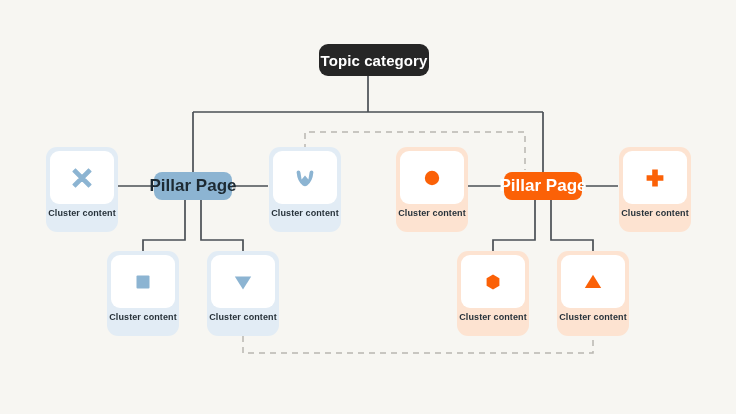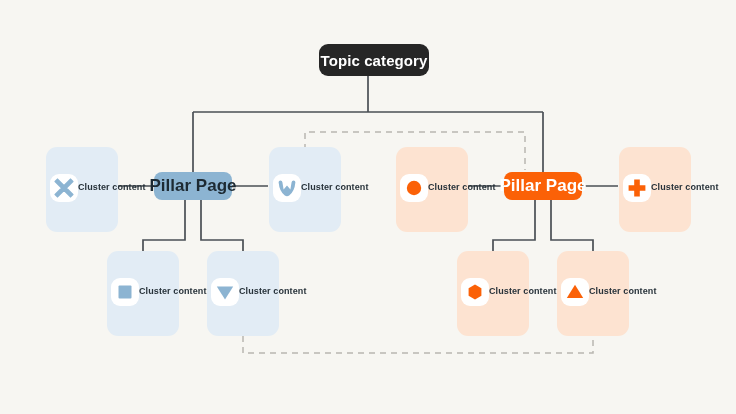--- a/index.html
+++ b/index.html
@@ -64,21 +64,21 @@
     background: #fb6107;
     color: #ffffff;
   }
 
   
   .cluster-card {
     position: absolute;
     border-radius: 11px;
     box-sizing: border-box;
     display: flex;
-    flex-direction: row;
+    flex-direction: column;
     align-items: center;
     padding: 4px 4px 8px 4px;
   }
   .cluster-blue  { background: #e2ecf5; }
   .cluster-peach { background: #fde3d1; }
 
   .card-inner {
     width: 100%;
     flex: 1 1 auto;
     background: #ffffff;

